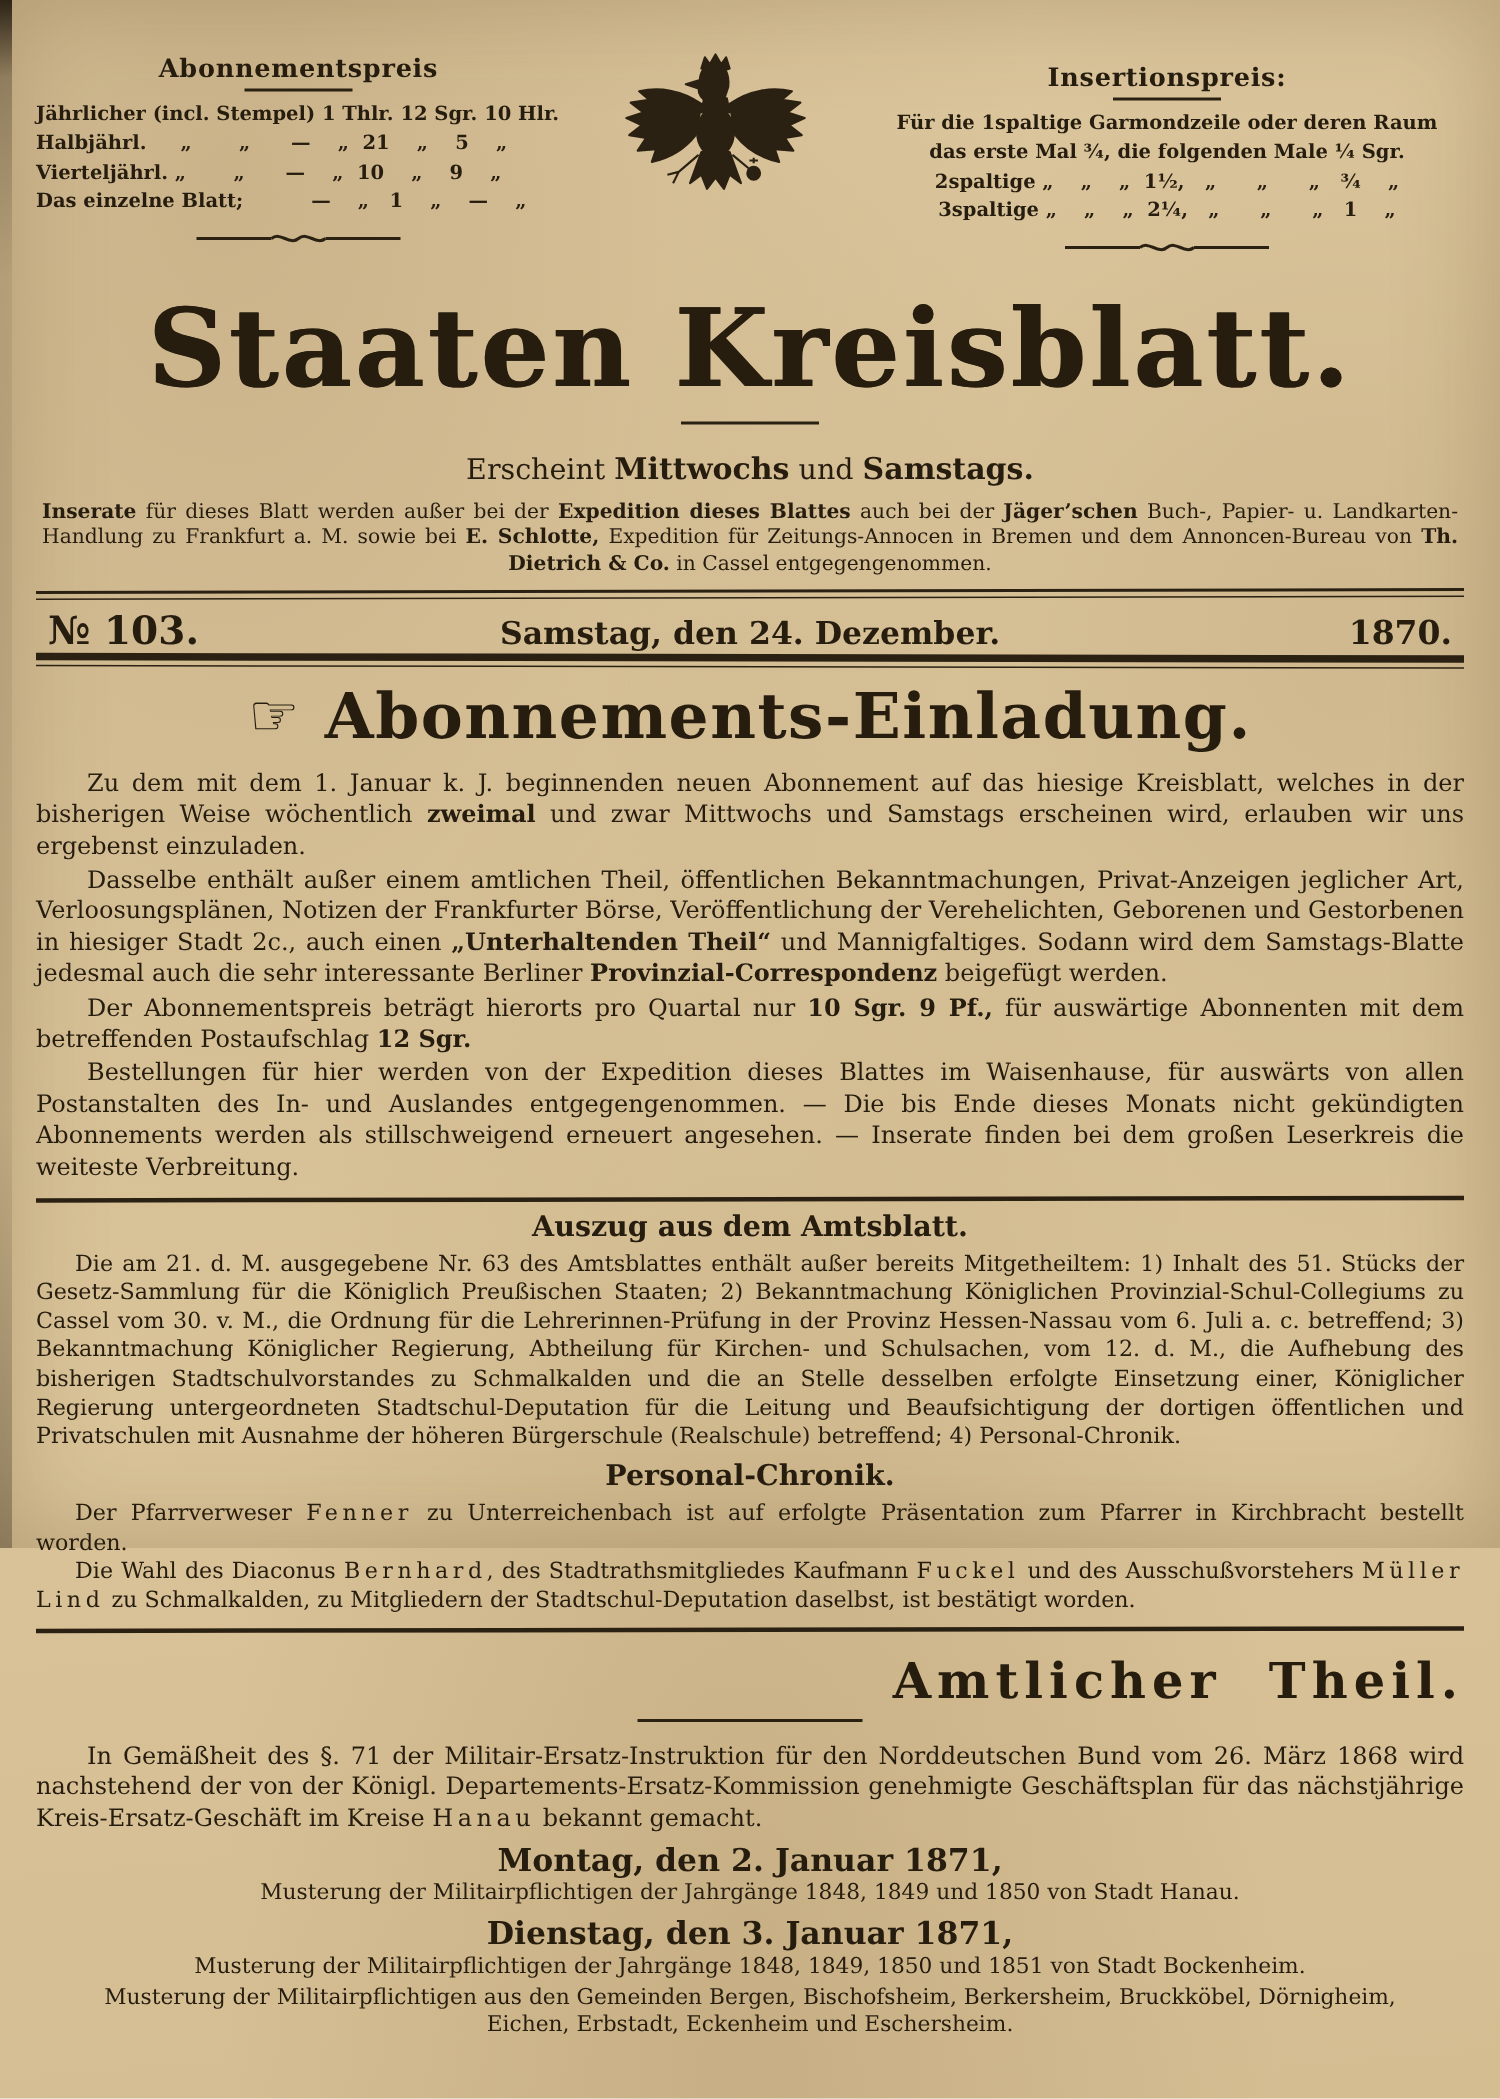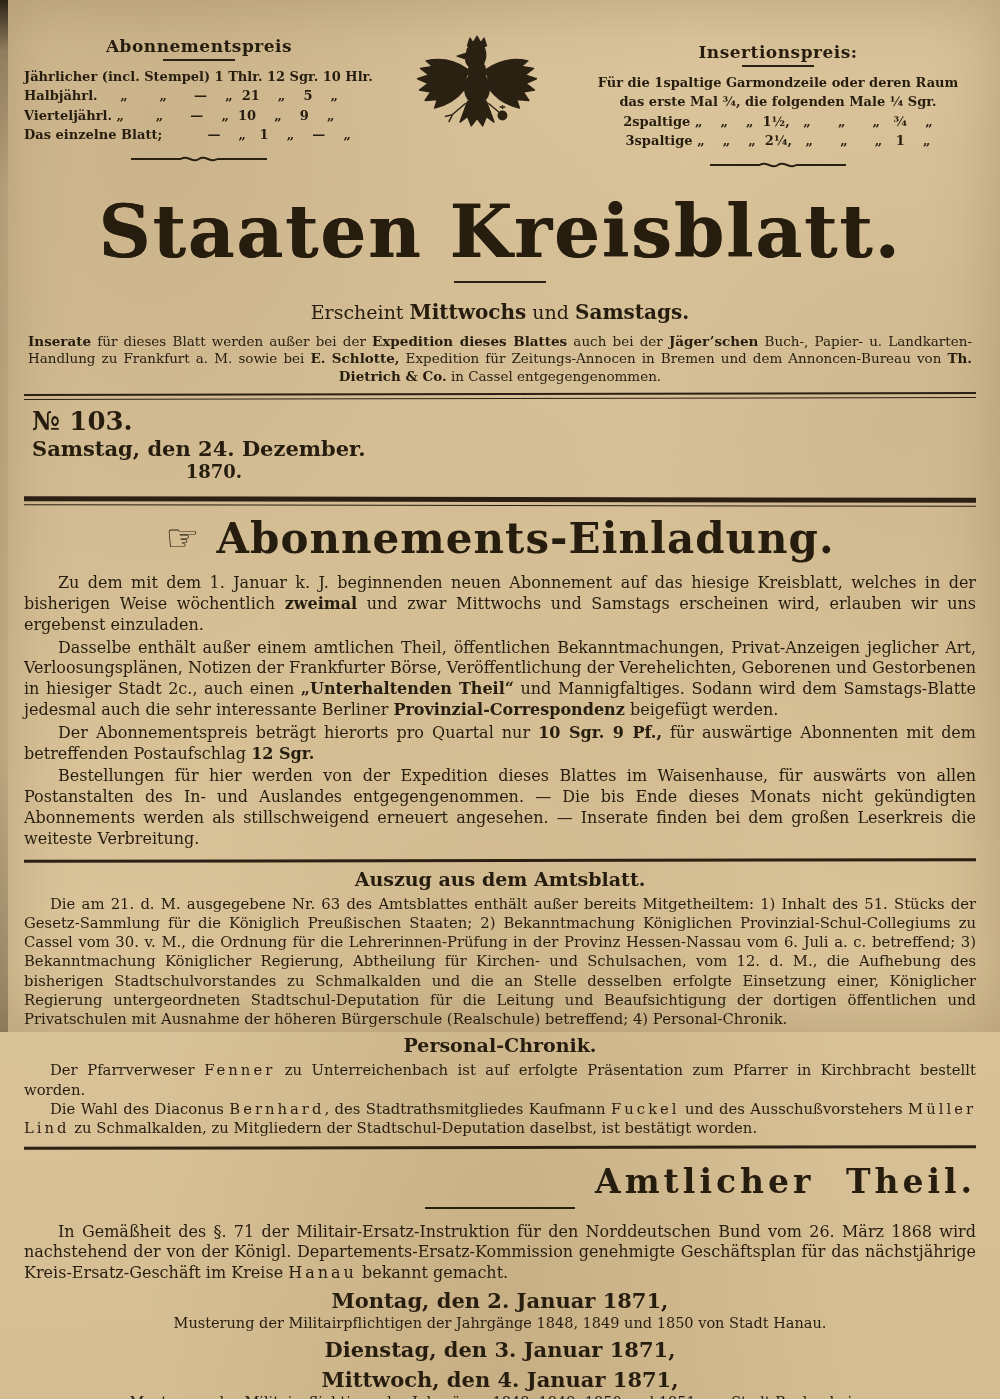--- a/index.html
+++ b/index.html
@@ -34,24 +34,24 @@
   .mh-right .mh-row{text-align:center;}
   .knot{display:block;margin:8px auto 0;}
   .eagle{display:block;}
   
   .paper-title{margin:12px 0 0;text-align:center;font-size:72px;line-height:1.12;font-weight:bold;letter-spacing:2px;text-shadow:0.6px 0 currentColor;}
   .title-rule{width:92px;height:2px;background:#2b2113;margin:8px auto 5px;}
   .subtitle{text-align:center;font-size:19px;margin-top:17px;}
   .subtitle .b{font-size:20px;}
   .imprint{font-size:13.5px;line-height:1.3;text-align:justify;text-align-last:center;margin:9px 4px 8px;}
   .rule-dthin{border-top:2px solid #2b2113;border-bottom:1px solid #2b2113;height:3px;transform:rotate(-.12deg);}
-  .dateline{display:flex;align-items:baseline;padding:7px 8px 15px;flex-direction:column;}
+  .dateline{display:flex;align-items:baseline;padding:7px 8px 0;}
   .issue{width:210px;font-size:26px;font-weight:bold;}
   .iss-date{flex:1;text-align:center;font-size:21px;font-weight:bold;}
-  .year{width:210px;text-align:right;font-size:18px;font-weight:bold;}
+  .year{width:210px;text-align:right;font-size:22px;font-weight:bold;}
   .rule-thick{border-top:5px solid #2b2113;border-bottom:1.5px solid #2b2113;height:3px;margin-bottom:2px;transform:rotate(.1deg);}
   
   .inv-head{margin:8px 0 10px;text-align:center;font-size:42px;font-weight:bold;letter-spacing:1px;}
   .manicule{font-family:"DejaVu Sans",sans-serif;font-size:38px;font-weight:normal;margin-right:16px;vertical-align:2px;}
   .bodytext p{margin:0 0 2px;font-size:16px;line-height:1.3;text-align:justify;text-indent:34px;}
   .rule-mid{border-top:3px solid #2b2113;margin:9px 0 6px;transform:rotate(-.1deg);}
   .sec-head{margin:6px 0 4px;text-align:center;font-size:19px;font-weight:bold;}
   .smalltext p{margin:0;font-size:14.8px;line-height:1.3;text-align:justify;text-indent:26px;}
   
   .amtlich{margin:13px 0 0;text-align:right;font-size:33px;font-weight:bold;letter-spacing:4px;word-spacing:16px;}
@@ -164,20 +164,19 @@
   <section>
     <h2 class="amtlich">Amtlicher Theil.</h2>
     <div class="amtlich-rule"></div>
     <div class="intro">
       <p><span>In Gemäßheit des §. 71 der Militair-Ersatz-Instruktion für den Norddeutschen Bund vom 26. März 1868 wird nachstehend der von der Königl. Departements-Ersatz-Kommission genehmigte Geschäftsplan für das nächstjährige Kreis-Ersatz-Geschäft im Kreise </span><span class="sp">Hanau</span><span> bekannt gemacht.</span></p>
     </div>
     <div>
       <div class="sched-date">Montag, den 2. Januar 1871,</div>
       <div class="sched-desc">Musterung der Militairpflichtigen der Jahrgänge 1848, 1849 und 1850 von Stadt Hanau.</div>
       <div class="sched-date">Dienstag, den 3. Januar 1871,</div>
-      <div class="sched-date">Mittwoch, den 4. Januar 1871,</div>
       <div class="sched-desc">Musterung der Militairpflichtigen der Jahrgänge 1848, 1849, 1850 und 1851 von Stadt Bockenheim.</div>
       <div class="sched-desc">Musterung der Militairpflichtigen aus den Gemeinden Bergen, Bischofsheim, Berkersheim, Bruckköbel, Dörnigheim, Eichen, Erbstadt, Eckenheim und Eschersheim.</div>
 
     </div>
   </section>
 
 </div>
 
 </body></html>

